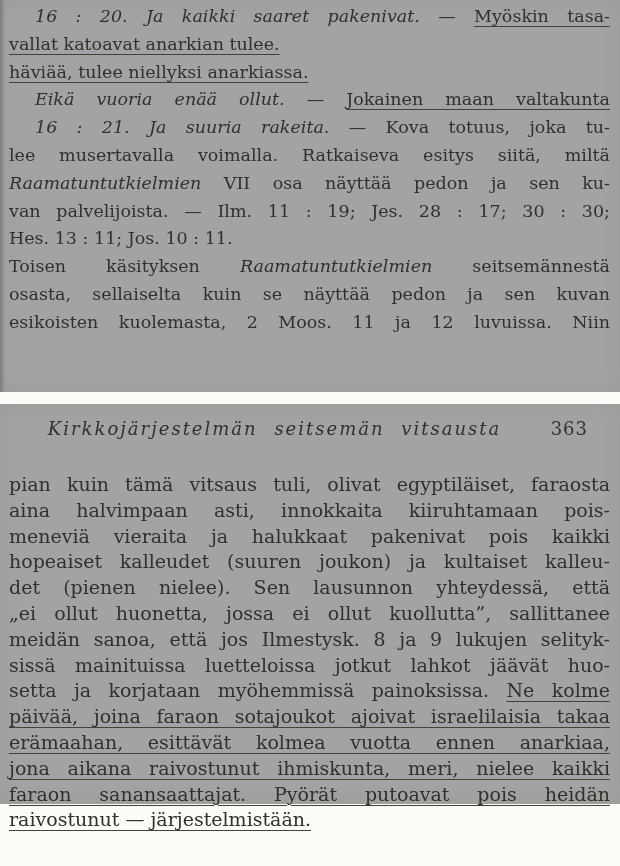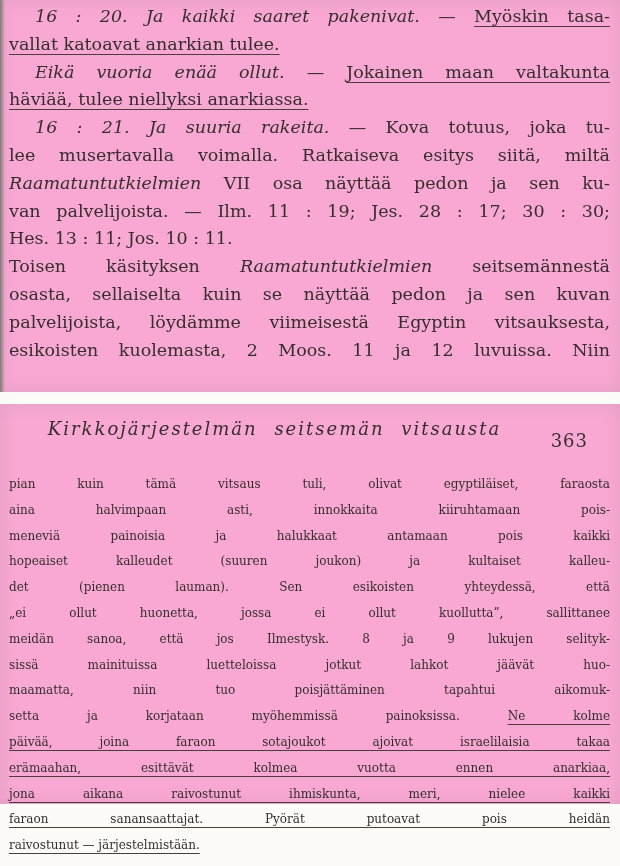--- a/index.html
+++ b/index.html
@@ -6,36 +6,36 @@
   body {
     width: 620px; height: 866px;
     background: #fcfbf8;
     font-family: "DejaVu Serif", "Liberation Serif", serif;
     color: #33302b;
     overflow: hidden;
   }
   .scan { width: 620px; height: 866px; position: relative; }
 
   .page {
-    background: #f9a8d4;
+    background: #a3a3a3;
     position: relative;
     box-sizing: border-box;
     box-shadow: inset 0 0 18px rgba(120,115,105,0.18);
   }
   .page1 { height: 392px; padding: 3px 10px 0 9px; }
   .gutter-edge {
     position: absolute; left: 0; top: 0; bottom: 0; width: 5px;
     background: linear-gradient(90deg, #7e7c76, rgba(233,232,227,0));
   }
   .separator { height: 12px; background: #fcfbf8; }
   .page2 { height: 400px; padding: 10px 10px 0 9px; }
   .bottom-strip { height: 13px; background: #fcfbf8; }
 
   .lines  { font-size: 17.5px; line-height: 27.8px; }
-  .lines2 { font-size: 12px; line-height: 25.8px; }
+  .lines2 { font-size: 19px; line-height: 25.8px; }
 
   .line { text-align: left; }
   .line.jl { text-align: justify; text-align-last: justify; }
   .line.ind { text-indent: 26px; }
 
   .i { font-style: italic; }
   .u {
     text-decoration: underline;
     text-decoration-thickness: 1.4px;
     text-underline-offset: 4px;
@@ -50,65 +50,63 @@
   }
   .rh-title {
     display: block;
     text-align: center;
     font-style: italic;
     letter-spacing: 2px;
     word-spacing: 9px;
     padding-right: 70px;
   }
   .rh-page {
-    position: absolute; right: 22px; top: 12px;
+    position: absolute; right: 22px; top: 0;
     letter-spacing: 1px;
   }
 </style>
 </head>
 <body>
 
 <div class="scan">
 
   <section class="page page1">
     <div class="gutter-edge"></div>
     <div class="lines">
         <div class="line jl ind"><span class="i">16 : 20. Ja kaikki saaret pakenivat.</span><span> — </span><span class="u">Myöskin tasa-</span></div>
         <div class="line"><span class="u">vallat katoavat anarkian tulee.</span></div>
+        <div class="line"><span class="u">häviää, tulee niellyksi anarkiassa.</span></div>
         <div class="line jl ind"><span class="i">Eikä vuoria enää ollut.</span><span> — </span><span class="u">Jokainen maan valtakunta</span></div>
-        <div class="line"><span class="u">häviää, tulee niellyksi anarkiassa.</span></div>
         <div class="line jl ind"><span class="i">16 : 21. Ja suuria rakeita.</span><span> — Kova totuus, joka tu-</span></div>
         <div class="line jl"><span>lee musertavalla voimalla.  Ratkaiseva esitys siitä, miltä</span></div>
         <div class="line jl"><span class="i">Raamatuntutkielmien</span><span> VII osa näyttää pedon ja sen ku-</span></div>
         <div class="line jl"><span>van palvelijoista. — Ilm. 11 : 19;  Jes. 28 : 17;  30 : 30;</span></div>
         <div class="line"><span>Hes. 13 : 11;  Jos. 10 : 11.</span></div>
         <div class="line jl"><span>Toisen käsityksen </span><span class="i">Raamatuntutkielmien</span><span> seitsemännestä</span></div>
         <div class="line jl"><span>osasta, sellaiselta kuin se näyttää pedon ja sen kuvan</span></div>
-        <div class="line jl"><span>palvelijoista, löydämme viimeisestä Egyptin vitsauksesta,</span></div>
         <div class="line jl"><span>esikoisten kuolemasta, 2 Moos. 11 ja 12 luvuissa.  Niin</span></div>
       </div>
   </section>
 
   <div class="separator"></div>
 
   <section class="page page2">
     <header class="running-header">
       <span class="rh-title">Kirkkojärjestelmän seitsemän vitsausta</span>
       <span class="rh-page">363</span>
     </header>
     <div class="lines lines2">
         <div class="line jl"><span>pian kuin tämä vitsaus tuli, olivat egyptiläiset, faraosta</span></div>
         <div class="line jl"><span>aina halvimpaan asti, innokkaita kiiruhtamaan pois-</span></div>
-        <div class="line jl"><span>meneviä painoisia ja halukkaat antamaan pois kaikki</span></div>
+        <div class="line jl"><span>meneviä vieraita ja halukkaat pakenivat pois kaikki</span></div>
         <div class="line jl"><span>hopeaiset kalleudet (suuren joukon) ja kultaiset kalleu-</span></div>
-        <div class="line jl"><span>det (pienen lauman).  Sen esikoisten yhteydessä, että</span></div>
+        <div class="line jl"><span>det (pienen nielee).  Sen lausunnon yhteydessä, että</span></div>
         <div class="line jl"><span>„ei ollut huonetta, jossa ei ollut kuollutta”, sallittanee</span></div>
         <div class="line jl"><span>meidän sanoa, että jos Ilmestysk. 8 ja 9 lukujen selityk-</span></div>
         <div class="line jl"><span>sissä mainituissa luetteloissa jotkut lahkot jäävät huo-</span></div>
-        <div class="line jl"><span>maamatta, niin tuo poisjättäminen tapahtui aikomuk-</span></div>
         <div class="line jl"><span>setta ja korjataan myöhemmissä painoksissa. </span><span class="u">Ne kolme</span></div>
         <div class="line jl"><span class="u">päivää, joina faraon sotajoukot ajoivat israelilaisia takaa</span></div>
         <div class="line jl"><span class="u">erämaahan, esittävät kolmea vuotta ennen anarkiaa,</span></div>
         <div class="line jl"><span class="u">jona aikana raivostunut ihmiskunta, meri, nielee kaikki</span></div>
         <div class="line jl"><span class="u">faraon sanansaattajat.  Pyörät putoavat pois heidän</span></div>
         <div class="line"><span class="u">raivostunut — järjestelmistään.</span></div>
       </div>
   </section>
 
   <div class="bottom-strip"></div>

